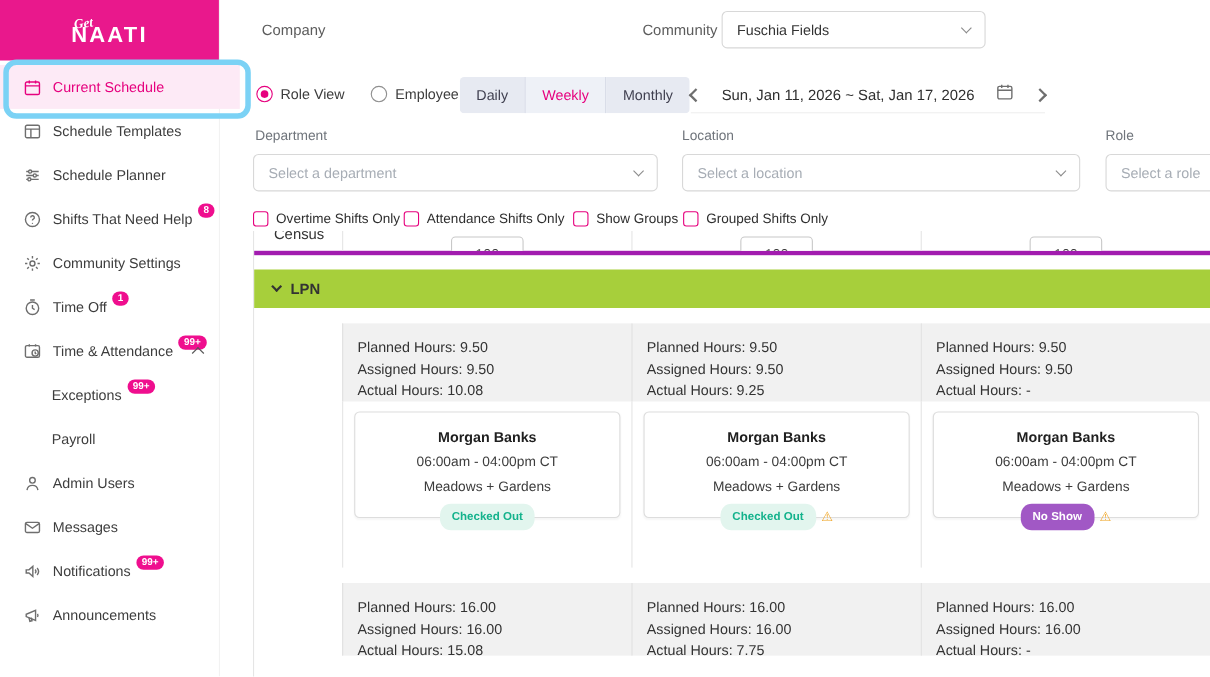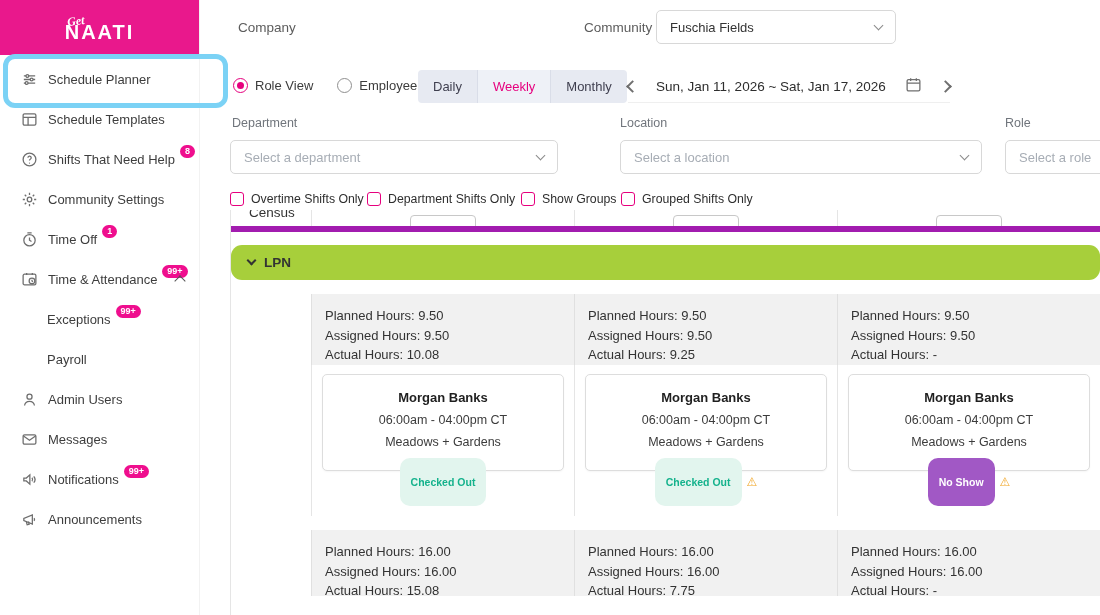--- a/index.html
+++ b/index.html
@@ -44,77 +44,86 @@
   .navchev.left { border-left: 2px solid #6f6f6f; border-bottom: 2px solid #6f6f6f; transform: rotate(45deg); }
   .navchev.right { border-right: 2px solid #6f6f6f; border-top: 2px solid #6f6f6f; transform: rotate(45deg); }
   .date-text { font-size: 13.5px; color: #2e2e2e; }
 
   .filter-label { position: absolute; top: 116px; font-size: 12.5px; color: #70757c; }
   .cbrow-item { position: absolute; top: 192px; display: flex; align-items: center; gap: 7px; font-size: 12.3px; color: #2e2e2e; }
   .cb { width: 14px; height: 14px; border: 1.5px solid #e6007e; border-radius: 3px; background: #fff; flex: none; }
 
   
   .grid { position: absolute; left: 30px; top: 210px; width: 870px; height: 406px; border-left: 1px solid #e5e5e5; overflow: hidden; }
-  .census-row { height: 22px; overflow: hidden; border-bottom: 6px solid #a21caf; }
+  .census-row { height: 22px; overflow: hidden; border-bottom: 4px solid #a21caf; }
   .census-inner { height: 40px; margin-top: -18px; display: flex; }
   .label-col { width: 80px; flex: none; display: flex; align-items: center; padding-left: 18px; font-size: 13.5px; color: #333; }
   .day-col { width: 263px; flex: none; border-left: 1px solid #e5e5e5; }
   .census-inner .day-col { display: flex; align-items: center; justify-content: center; }
   .census-box { width: 66px; height: 30px; border: 1px solid #c8c8c8; border-radius: 4px; display: flex; align-items: center; justify-content: center; font-size: 13px; color: #333; background: #fff; margin-top: 36px; }
   .gap13 { height: 13px; }
   .group-bar { height: 35px; display: flex; align-items: center; padding-left: 17px; gap: 9px; font-size: 13.5px; font-weight: bold; }
-  .group-bar.lpn { background: #a7cf3b; color: #333; border-radius: 11px; }
+  .group-bar.lpn { background: #a7cf3b; color: #333; }
   .group-bar.medtech { background: #12a4a0; color: #fff; }
   .group-chev { width: 7px; height: 7px; border-right: 2px solid currentColor; border-bottom: 2px solid currentColor; transform: rotate(45deg); margin-top: -4px; flex: none; }
   .summary-row { display: flex; }
   .summary-row.lpn-sum { height: 85px; }
   .summary-row.med-sum { height: 80px; }
   .sum-cell { width: 263px; flex: none; background: #f1f1f1; border-left: 1px solid #e0e0e0; padding: 12px 0 0 13px; font-size: 13px; color: #333; line-height: 19.5px; margin-top: 14px; }
   .cards-row { display: flex; height: 151px; }
   .card-cell { padding: 9px 10px; }
   .shift-card { height: 97px; border: 1px solid #ddd; border-radius: 5px; background: #fff; text-align: center; box-shadow: 0 1px 2px rgba(0,0,0,.04); }
   .shift-name { font-weight: bold; font-size: 13px; color: #1f1f1f; padding-top: 15px; }
   .shift-time, .shift-loc { font-size: 12.5px; color: #3c3c3c; margin-top: 8px; }
   .badge-row { margin-top: 9px; display: flex; align-items: center; justify-content: center; gap: 5px; }
-  .status-badge { font-size: 10.5px; font-weight: bold; padding: 18px 11px; border-radius: 10px; }
+  .status-badge { font-size: 10.5px; font-weight: bold; padding: 6px 11px; border-radius: 10px; }
   .status-badge.teal { color: #14b28c; background: #e2f5ee; }
   .status-badge.purple { color: #fff; background: #a158c5; }
   .warn { color: #f0a31f; font-size: 12px; line-height: 1; }
 </style>
 </head>
 <body>
 
 <aside class="sidebar">
   <div class="logo">
     <span class="logo-script">Get</span>
     <span class="logo-main">NAATI</span>
   </div>
   <nav class="nav">
 
+    <div class="nav-item selected">
+      <span class="icon">
+        <svg viewBox="0 0 24 24" width="17" height="17" fill="none" stroke="currentColor" stroke-width="1.8">
+            <rect x="3" y="5" width="18" height="16" rx="2"></rect>
+            <path d="M8 3v4M16 3v4M3 10h18"></path>
+          </svg>
+      </span>
+      <span>Current Schedule</span>
+    </div>
+
+    <div class="nav-item">
+      <span class="icon">
+        <svg viewBox="0 0 24 24" width="17" height="17" fill="none" stroke="currentColor" stroke-width="1.8">
+            <rect x="3" y="4" width="18" height="16" rx="2"></rect>
+            <path d="M3 9h18M10 9v11"></path>
+          </svg>
+      </span>
+      <span>Schedule Templates</span>
+    </div>
 
     <div class="nav-item">
       <span class="icon">
         <svg viewBox="0 0 24 24" width="17" height="17" fill="none" stroke="currentColor" stroke-width="1.8">
             <path d="M4 7h16M4 12h16M4 17h16"></path>
             <circle cx="9" cy="7" r="2" fill="#fff"></circle>
             <circle cx="15" cy="12" r="2" fill="#fff"></circle>
             <circle cx="8" cy="17" r="2" fill="#fff"></circle>
           </svg>
       </span>
       <span>Schedule Planner</span>
-    </div>
-
-    <div class="nav-item">
-      <span class="icon">
-        <svg viewBox="0 0 24 24" width="17" height="17" fill="none" stroke="currentColor" stroke-width="1.8">
-            <rect x="3" y="4" width="18" height="16" rx="2"></rect>
-            <path d="M3 9h18M10 9v11"></path>
-          </svg>
-      </span>
-      <span>Schedule Templates</span>
     </div>
 
     <div class="nav-item">
       <span class="icon">
         <svg viewBox="0 0 24 24" width="17" height="17" fill="none" stroke="currentColor" stroke-width="1.8">
             <circle cx="12" cy="12" r="9"></circle>
             <path d="M9.8 9.5a2.3 2.3 0 1 1 3.3 2.1c-.8.4-1.1 1-1.1 1.9"></path>
             <circle cx="12" cy="17" r=".9" fill="currentColor" stroke="none"></circle>
           </svg>
       </span>
@@ -247,42 +256,42 @@
     <span>
       <svg viewBox="0 0 24 24" width="17" height="17" fill="none" stroke="#6f6f6f" stroke-width="1.8">
           <rect x="3" y="5" width="18" height="16" rx="2"></rect>
           <path d="M8 3v4M16 3v4M3 10h18"></path>
         </svg>
     </span>
     <span class="navchev right"></span>
   </div>
 
   <span class="filter-label" style="left:32px;">Department</span>
-  <div class="sel" style="left:30px; top:140px; width:328px;text-align:right;">
+  <div class="sel" style="left:30px; top:140px; width:368px;text-align:right;">
     <span class="ph">Select a department</span>
     <span class="chev-down"></span>
   </div>
   <span class="filter-label" style="left:420px;">Location</span>
   <div class="sel" style="left:420px; top:140px; width:362px;">
     <span class="ph">Select a location</span>
     <span class="chev-down"></span>
   </div>
   <span class="filter-label" style="left:805px;">Role</span>
   <div class="sel" style="left:805px; top:140px; width:290px;">
     <span class="ph">Select a role</span>
 
   </div>
 
   <span class="cbrow-item" style="left:30px;">
     <span class="cb"></span>
     <span>Overtime Shifts Only</span>
   </span>
   <span class="cbrow-item" style="left:167px;">
     <span class="cb"></span>
-    <span>Department Shifts Only</span>
+    <span>Attendance Shifts Only</span>
   </span>
   <span class="cbrow-item" style="left:321px;">
     <span class="cb"></span>
     <span>Show Groups</span>
   </span>
   <span class="cbrow-item" style="left:421px;">
     <span class="cb"></span>
     <span>Grouped Shifts Only</span>
   </span>
 

